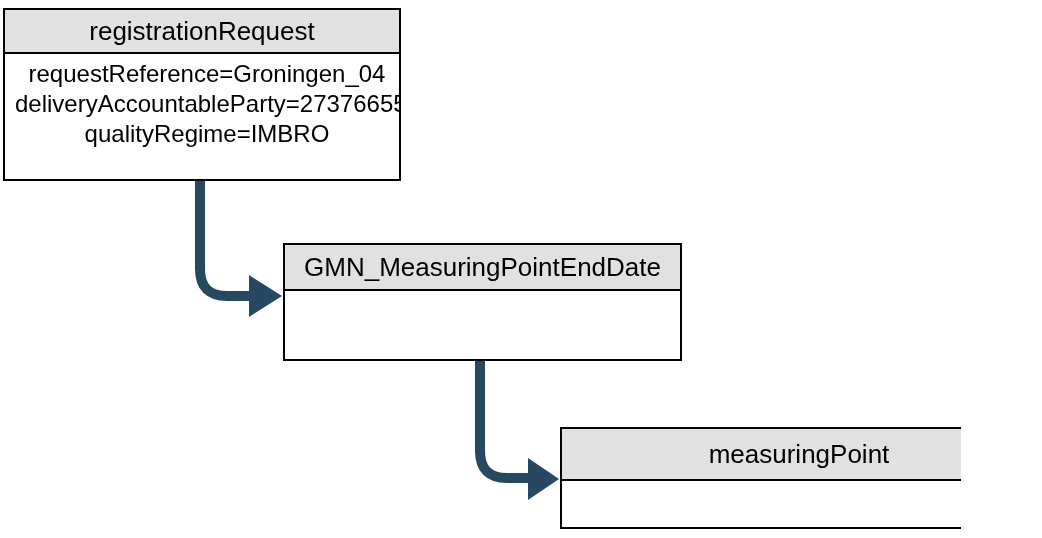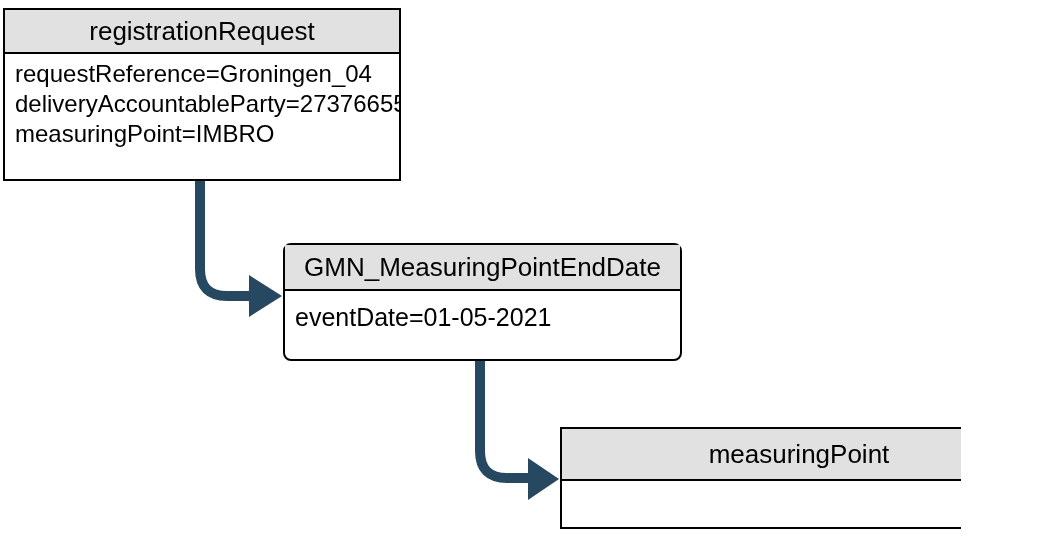--- a/index.html
+++ b/index.html
@@ -10,20 +10,21 @@
     --body-bg:#ffffff;
   }
   *{margin:0;padding:0;box-sizing:border-box;}
   html,body{background:#ffffff;}
   body{font-family:"Liberation Sans","DejaVu Sans",sans-serif;color:var(--text);}
   .canvas{
     position:relative;
     width:961px;height:538px;
     background:var(--body-bg);
     overflow:hidden;
+    text-align:center;
   }
   .arrows{position:absolute;left:0;top:0;width:1042px;height:538px;pointer-events:none;}
   .arrow-line{fill:none;stroke:var(--arrow);stroke-width:10;}
   .arrow-head{fill:var(--arrow);stroke:none;}
   .node{
     position:absolute;
     border:2px solid var(--border);
     background:var(--body-bg);
   }
   .node-header{
@@ -38,21 +39,21 @@
     font-size:25px;
     line-height:30px;
     overflow:hidden;
   }
   .attr{white-space:nowrap;}
   
   .node-1{left:3px;top:8px;width:398px;height:173px;}
   .node-1 .node-header{height:44px;}
   .node-1 .node-body{height:125px;padding:5px 0 0 10px;font-size:24px;}
   
-  .node-2{left:283px;top:243px;width:399px;height:118px;border-radius:8px;}
+  .node-2{left:283px;top:243px;width:399px;height:118px;}
   .node-2 .node-header{height:46px;}
   .node-2 .node-body{height:68px;padding:11px 0 0 10px;}
   
   .node-3{left:560px;top:427px;width:478px;height:102px;}
   .node-3 .node-header{height:52px;}
   .node-3 .node-body{height:46px;display:flex;align-items:center;padding-left:10px;}
 </style>
 </head>
 <body>
 
@@ -69,30 +70,27 @@
     </g>
   </svg>
 
   <div class="node node-1">
     <div class="node-header">
       <span>registrationRequest</span>
     </div>
     <div class="node-body">
       <div class="attr">requestReference=Groningen_04</div>
       <div class="attr">deliveryAccountableParty=27376655</div>
-      <div class="attr">measuringPoint=IMBRO</div>
+      <div class="attr">qualityRegime=IMBRO</div>
     </div>
   </div>
 
   <div class="node node-2">
     <div class="node-header">
       <span>GMN_MeasuringPointEndDate</span>
-    </div>
-    <div class="node-body">
-      <div class="attr">eventDate=01-05-2021</div>
     </div>
   </div>
 
   <div class="node node-3">
     <div class="node-header">
       <span>measuringPoint</span>
     </div>
   </div>
 
 </div>

